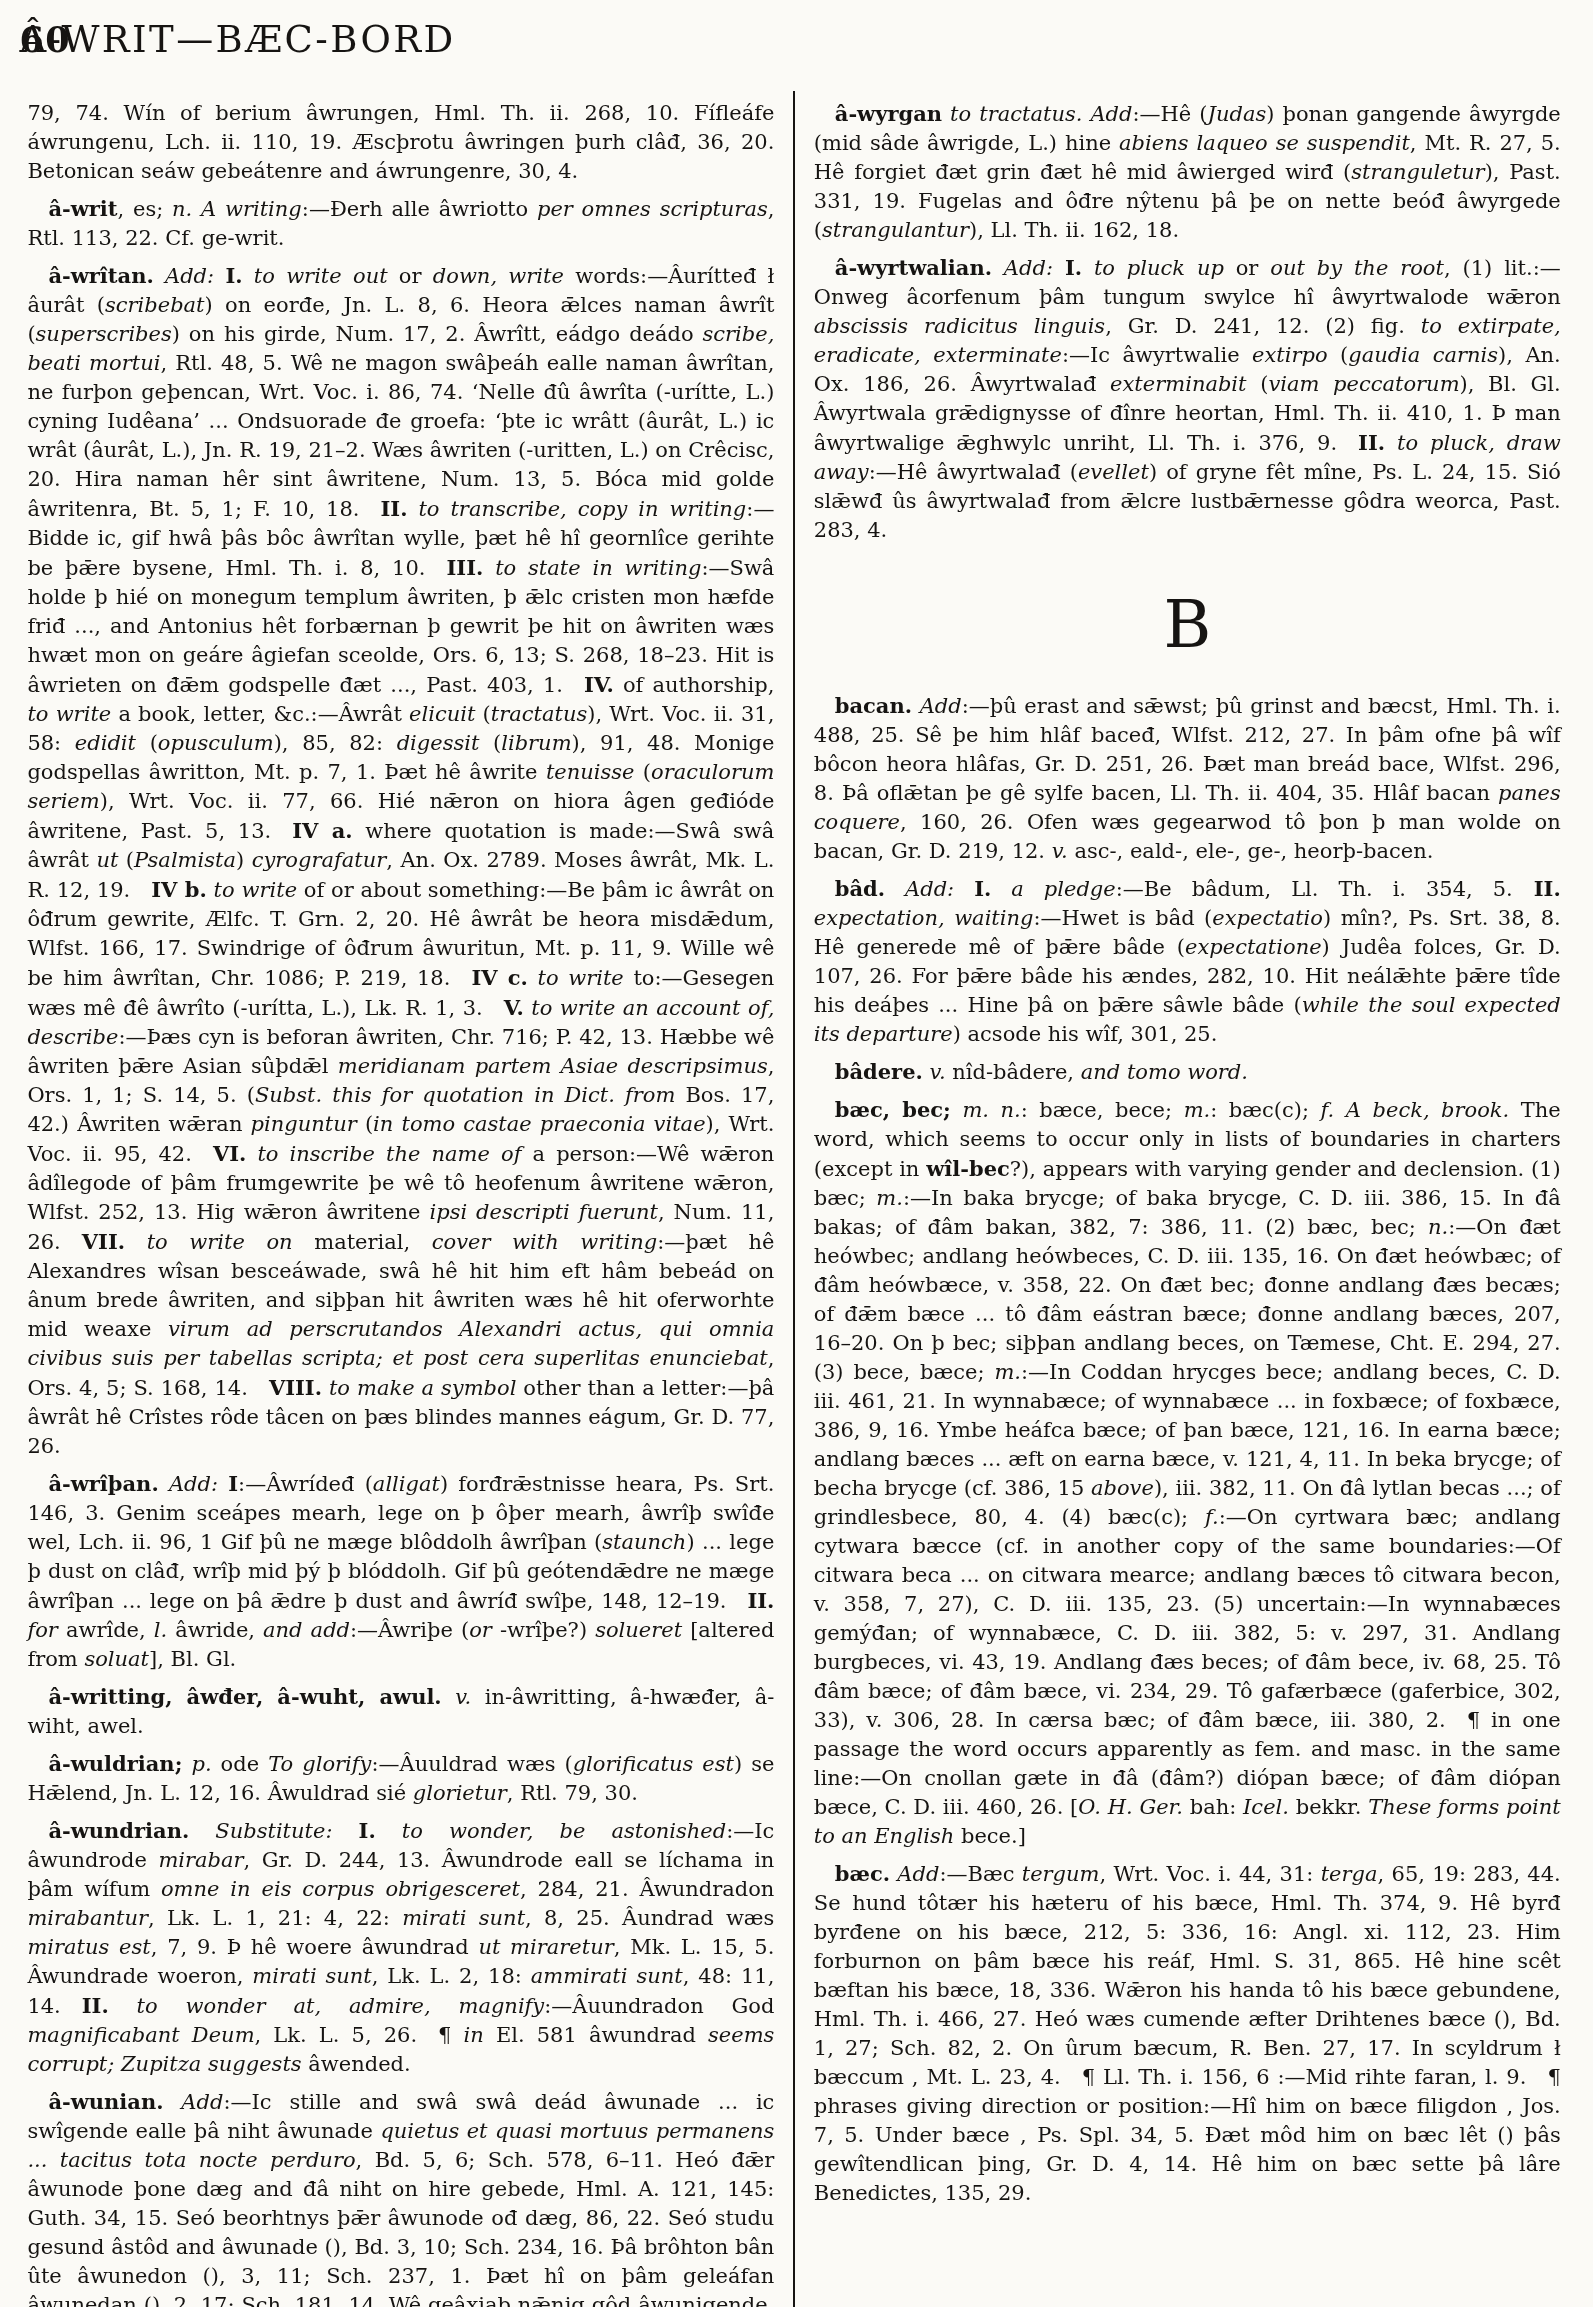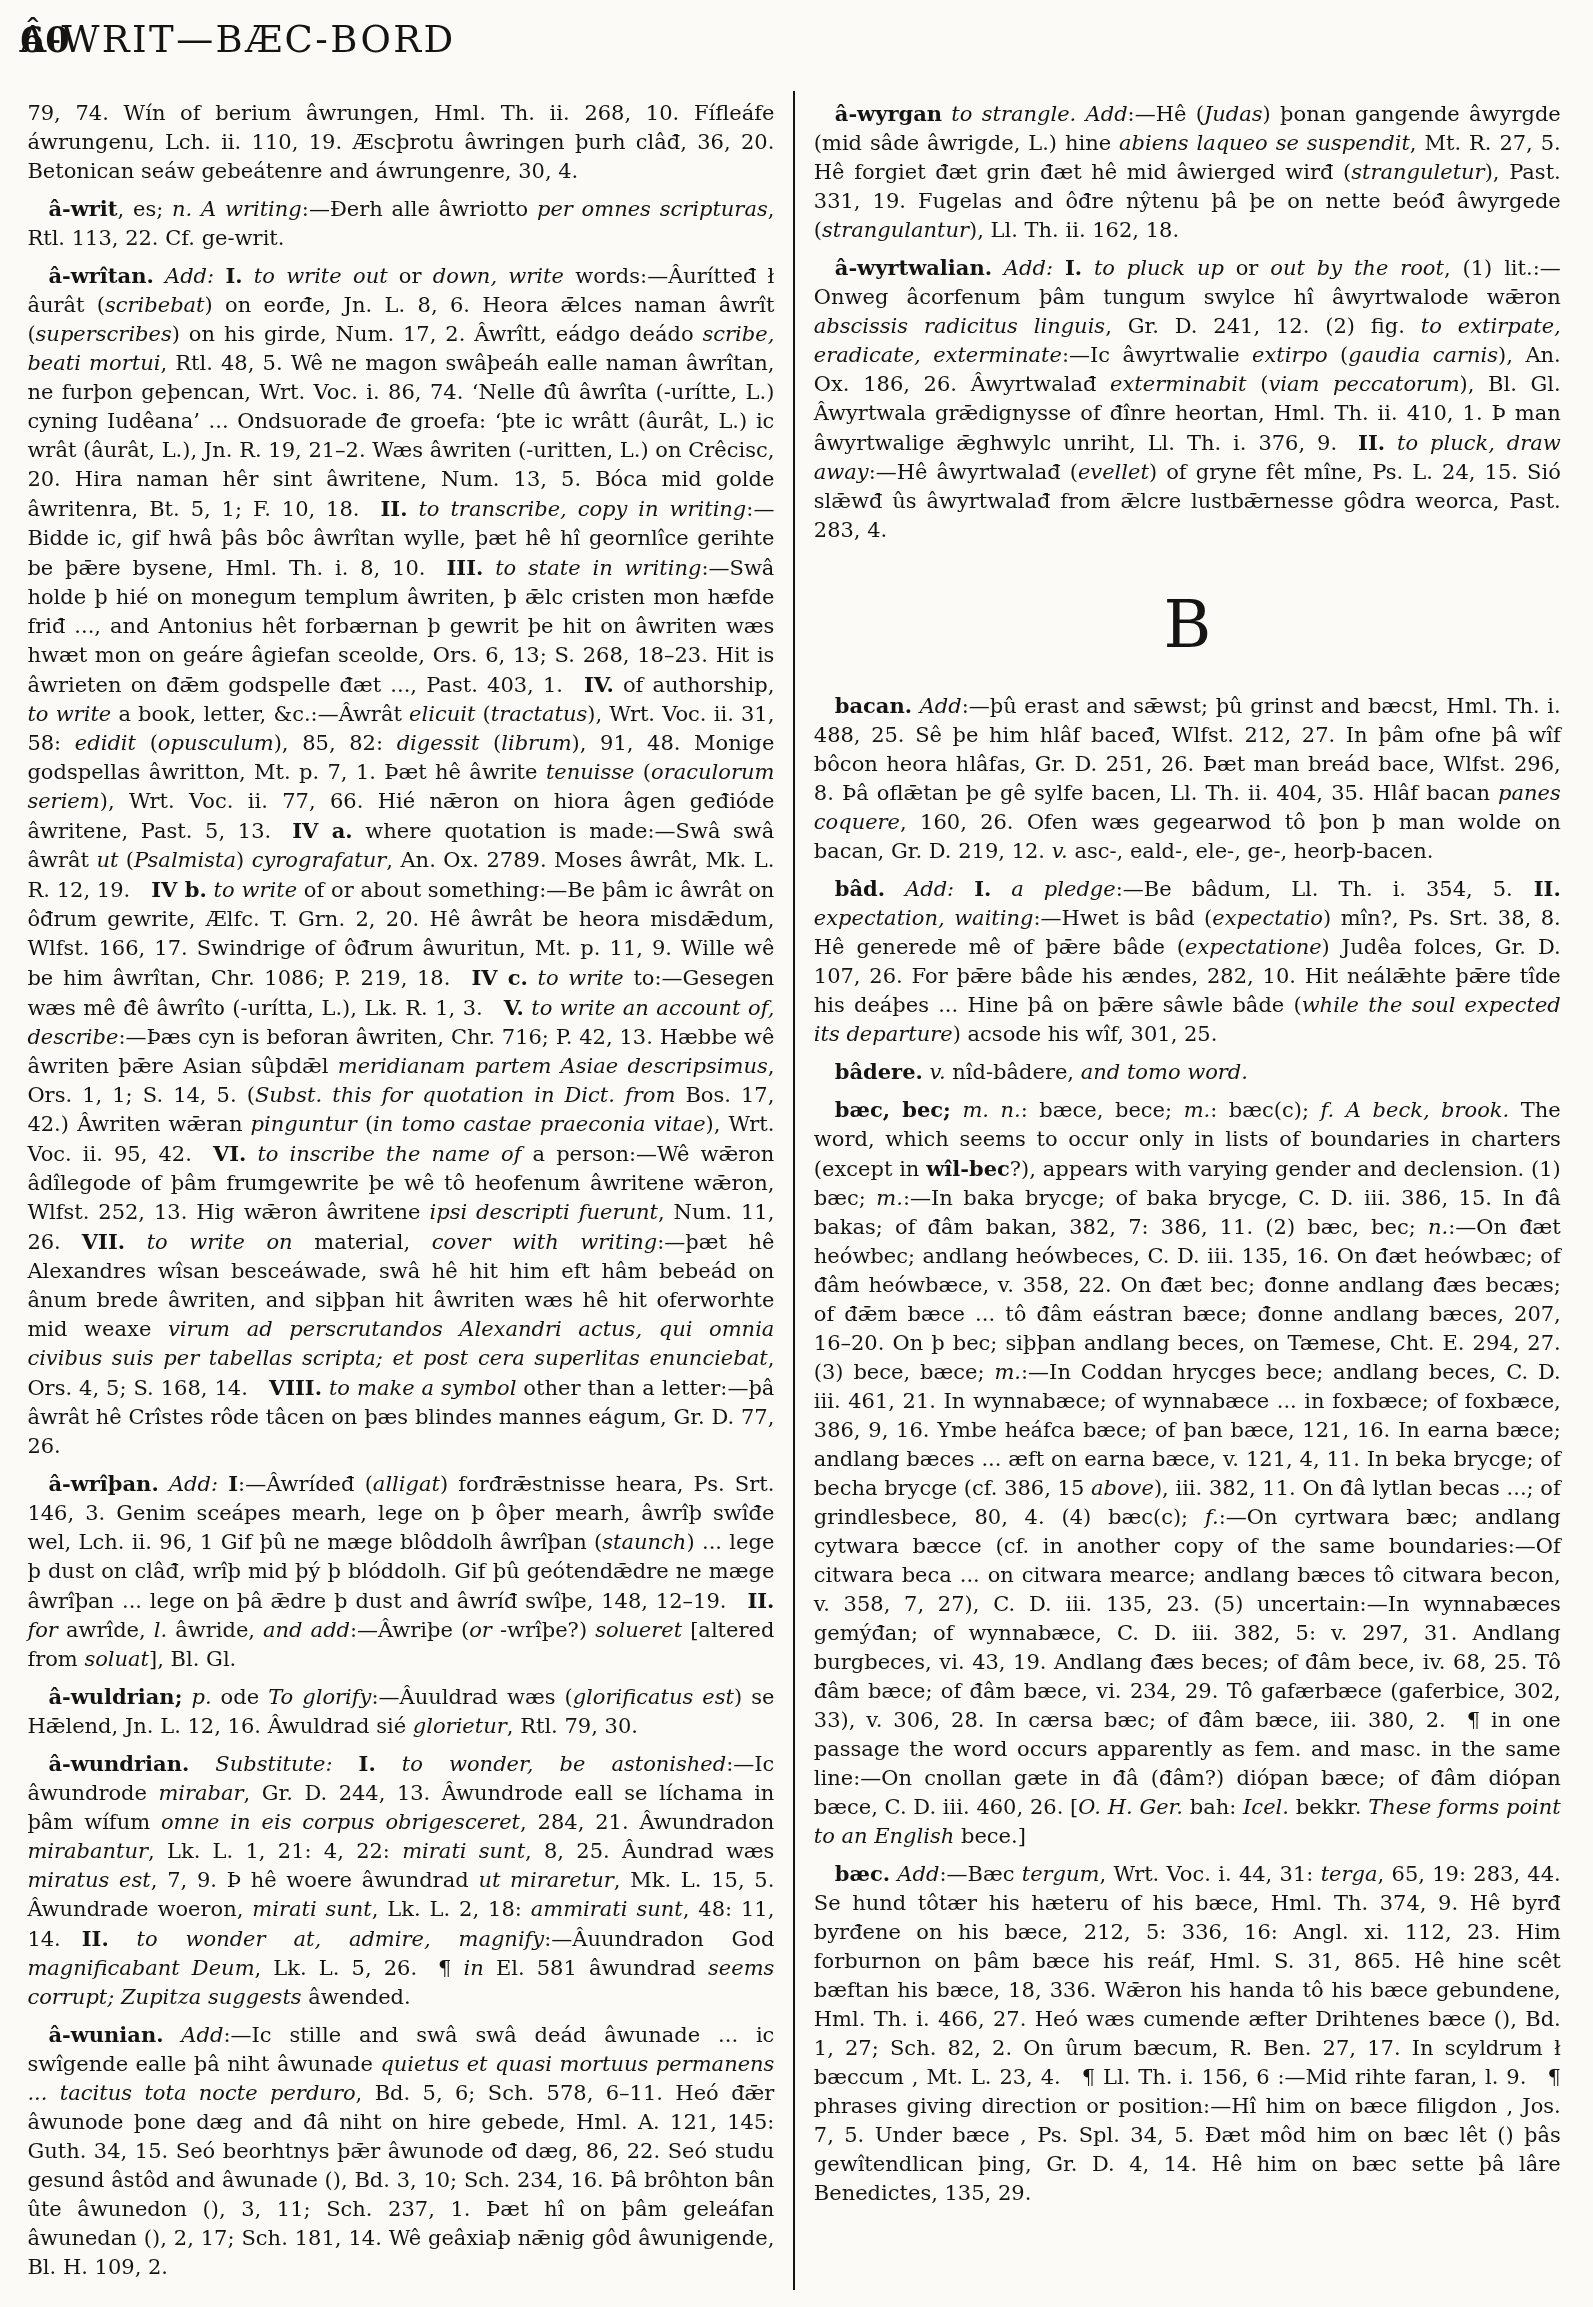--- a/index.html
+++ b/index.html
@@ -42,27 +42,28 @@
   <div class="header">
     <span class="pagenum">60</span>
     <div class="title">Â-WRIT—BÆC-BORD</div>
   </div>
   <div class="cols">
     <div class="col" id="col-left">
         <p class="para cont">79, 74. Wín of berium âwrungen, Hml. Th. ii. 268, 10. Fífleáfe áwrungenu, Lch. ii. 110, 19. Æscþrotu âwringen þurh clâđ, 36, 20. Betonican seáw gebeátenre and áwrungenre, 30, 4.</p>
         <p class="para entry"><b>â-writ</b>, es; <i>n. A writing</i>:—Ðerh alle âwriotto <i>per omnes scripturas</i>, Rtl. 113, 22. Cf. ge-writ.</p>
         <p class="para entry"><b>â-wrîtan.</b> <i>Add:</i> <b>I.</b> <i>to write out</i> or <i>down, write</i> words:—Âurítteđ ł âurât (<i>scribebat</i>) on eorđe, Jn. L. 8, 6. Heora ǣlces naman âwrît (<i>superscribes</i>) on his girde, Num. 17, 2. Âwrîtt, eádgo deádo <i>scribe, beati mortui</i>, Rtl. 48, 5. Wê ne magon swâþeáh ealle naman âwrîtan, ne furþon geþencan, Wrt. Voc. i. 86, 74. ‘Nelle đû âwrîta (-urítte, L.) cyning Iudêana’ ... Ondsuorade đe groefa: ‘þte ic wrâtt (âurât, L.) ic wrât (âurât, L.), Jn. R. 19, 21–2. Wæs âwriten (-uritten, L.) on Crêcisc, 20. Hira naman hêr sint âwritene, Num. 13, 5. Bóca mid golde âwritenra, Bt. 5, 1; F. 10, 18. <b>II.</b> <i>to transcribe, copy in writing</i>:—Bidde ic, gif hwâ þâs bôc âwrîtan wylle, þæt hê hî geornlîce gerihte be þǣre bysene, Hml. Th. i. 8, 10. <b>III.</b> <i>to state in writing</i>:—Swâ holde þ hié on monegum templum âwriten, þ ǣlc cristen mon hæfde friđ ..., and Antonius hêt forbærnan þ gewrit þe hit on âwriten wæs hwæt mon on geáre âgiefan sceolde, Ors. 6, 13; S. 268, 18–23. Hit is âwrieten on đǣm godspelle đæt ..., Past. 403, 1. <b>IV.</b> of authorship, <i>to write</i> a book, letter, &amp;c.:—Âwrât <i>elicuit</i> (<i>tractatus</i>), Wrt. Voc. ii. 31, 58: <i>edidit</i> (<i>opusculum</i>), 85, 82: <i>digessit</i> (<i>librum</i>), 91, 48. Monige godspellas âwritton, Mt. p. 7, 1. Þæt hê âwrite <i>tenuisse</i> (<i>oraculorum seriem</i>), Wrt. Voc. ii. 77, 66. Hié nǣron on hiora âgen geđióde âwritene, Past. 5, 13. <b>IV a.</b> where quotation is made:—Swâ swâ âwrât <i>ut</i> (<i>Psalmista</i>) <i>cyrografatur</i>, An. Ox. 2789. Moses âwrât, Mk. L. R. 12, 19. <b>IV b.</b> <i>to write</i> of or about something:—Be þâm ic âwrât on ôđrum gewrite, Ælfc. T. Grn. 2, 20. Hê âwrât be heora misdǣdum, Wlfst. 166, 17. Swindrige of ôđrum âwuritun, Mt. p. 11, 9. Wille wê be him âwrîtan, Chr. 1086; P. 219, 18. <b>IV c.</b> <i>to write</i> to:—Gesegen wæs mê đê âwrîto (-urítta, L.), Lk. R. 1, 3. <b>V.</b> <i>to write an account of, describe</i>:—Þæs cyn is beforan âwriten, Chr. 716; P. 42, 13. Hæbbe wê âwriten þǣre Asian sûþdǣl <i>meridianam partem Asiae descripsimus</i>, Ors. 1, 1; S. 14, 5. (<i>Subst. this for quotation in Dict. from</i> Bos. 17, 42.) Âwriten wǣran <i>pinguntur</i> (<i>in tomo castae praeconia vitae</i>), Wrt. Voc. ii. 95, 42. <b>VI.</b> <i>to inscribe the name of</i> a person:—Wê wǣron âdîlegode of þâm frumgewrite þe wê tô heofenum âwritene wǣron, Wlfst. 252, 13. Hig wǣron âwritene <i>ipsi descripti fuerunt</i>, Num. 11, 26. <b>VII.</b> <i>to write on</i> material, <i>cover with writing</i>:—þæt hê Alexandres wîsan besceáwade, swâ hê hit him eft hâm bebeád on ânum brede âwriten, and siþþan hit âwriten wæs hê hit oferworhte mid weaxe <i>virum ad perscrutandos Alexandri actus, qui omnia civibus suis per tabellas scripta; et post cera superlitas enunciebat</i>, Ors. 4, 5; S. 168, 14. <b>VIII.</b> <i>to make a symbol</i> other than a letter:—þâ âwrât hê Crîstes rôde tâcen on þæs blindes mannes eágum, Gr. D. 77, 26.</p>
         <p class="para entry"><b>â-wrîþan.</b> <i>Add:</i> <b>I</b>:—Âwrídeđ (<i>alligat</i>) forđrǣstnisse heara, Ps. Srt. 146, 3. Genim sceápes mearh, lege on þ ôþer mearh, âwrîþ swîđe wel, Lch. ii. 96, 1 Gif þû ne mæge blôddolh âwrîþan (<i>staunch</i>) ... lege þ dust on clâđ, wrîþ mid þý þ blóddolh. Gif þû geótendǣdre ne mæge âwrîþan ... lege on þâ ǣdre þ dust and âwríđ swîþe, 148, 12–19. <b>II.</b> <i>for</i> awrîde, <i>l.</i> âwride, <i>and add</i>:—Âwriþe (<i>or</i> -wrîþe?) <i>solueret</i> [altered from <i>soluat</i>], Bl. Gl.</p>
+        <p class="para entry"><b>â-writting, âwđer, â-wuht, awul.</b> <i>v.</i> in-âwritting, â-hwæđer, â-wiht, awel.</p>
         <p class="para entry"><b>â-wuldrian;</b> <i>p.</i> ode <i>To glorify</i>:—Âuuldrad wæs (<i>glorificatus est</i>) se Hǣlend, Jn. L. 12, 16. Âwuldrad sié <i>glorietur</i>, Rtl. 79, 30.</p>
         <p class="para entry"><b>â-wundrian.</b> <i>Substitute:</i> <b>I.</b> <i>to wonder, be astonished</i>:—Ic âwundrode <i>mirabar</i>, Gr. D. 244, 13. Âwundrode eall se líchama in þâm wífum <i>omne in eis corpus obrigesceret</i>, 284, 21. Âwundradon <i>mirabantur</i>, Lk. L. 1, 21: 4, 22: <i>mirati sunt</i>, 8, 25. Âundrad wæs <i>miratus est</i>, 7, 9. Þ hê woere âwundrad <i>ut miraretur</i>, Mk. L. 15, 5. Âwundrade woeron, <i>mirati sunt</i>, Lk. L. 2, 18: <i>ammirati sunt</i>, 48: 11, 14. <b>II.</b> <i>to wonder at, admire, magnify</i>:—Âuundradon God <i>magnificabant Deum</i>, Lk. L. 5, 26. ¶ <i>in</i> El. 581 âwundrad <i>seems corrupt; Zupitza suggests</i> âwended.</p>
         <p class="para entry"><b>â-wunian.</b> <i>Add</i>:—Ic stille and swâ swâ deád âwunade ... ic swîgende ealle þâ niht âwunade <i>quietus et quasi mortuus permanens ... tacitus tota nocte perduro</i>, Bd. 5, 6; Sch. 578, 6–11. Heó đǣr âwunode þone dæg and đâ niht on hire gebede, Hml. A. 121, 145: Guth. 34, 15. Seó beorhtnys þǣr âwunode ođ dæg, 86, 22. Seó studu gesund âstôd and âwunade (), Bd. 3, 10; Sch. 234, 16. Þâ brôhton bân ûte âwunedon (), 3, 11; Sch. 237, 1. Þæt hî on þâm geleáfan âwunedan (), 2, 17; Sch. 181, 14. Wê geâxiaþ nǣnig gôd âwunigende, Bl. H. 109, 2.</p>
       </div>
     <div class="divider" style="background: rgb(22, 20, 18);"></div>
     <div class="col" id="col-right">
-        <p class="para entry"><b>â-wyrgan</b> <i>to strangle.</i> <i>Add</i>:—Hê (<i>Judas</i>) þonan gangende âwyrgde (mid sâde âwrigde, L.) hine <i>abiens laqueo se suspendit</i>, Mt. R. 27, 5. Hê forgiet đæt grin đæt hê mid âwierged wirđ (<i>stranguletur</i>), Past. 331, 19. Fugelas and ôđre nŷtenu þâ þe on nette beóđ âwyrgede (<i>strangulantur</i>), Ll. Th. ii. 162, 18.</p>
+        <p class="para entry"><b>â-wyrgan</b> <i>to tractatus.</i> <i>Add</i>:—Hê (<i>Judas</i>) þonan gangende âwyrgde (mid sâde âwrigde, L.) hine <i>abiens laqueo se suspendit</i>, Mt. R. 27, 5. Hê forgiet đæt grin đæt hê mid âwierged wirđ (<i>stranguletur</i>), Past. 331, 19. Fugelas and ôđre nŷtenu þâ þe on nette beóđ âwyrgede (<i>strangulantur</i>), Ll. Th. ii. 162, 18.</p>
         <p class="para entry"><b>â-wyrtwalian.</b> <i>Add:</i> <b>I.</b> <i>to pluck up</i> or <i>out by the root</i>, (1) lit.:—Onweg âcorfenum þâm tungum swylce hî âwyrtwalode wǣron <i>abscissis radicitus linguis</i>, Gr. D. 241, 12. (2) fig. <i>to extirpate, eradicate, exterminate</i>:—Ic âwyrtwalie <i>extirpo</i> (<i>gaudia carnis</i>), An. Ox. 186, 26. Âwyrtwalađ <i>exterminabit</i> (<i>viam peccatorum</i>), Bl. Gl. Âwyrtwala grǣdignysse of đînre heortan, Hml. Th. ii. 410, 1. Þ man âwyrtwalige ǣghwylc unriht, Ll. Th. i. 376, 9. <b>II.</b> <i>to pluck, draw away</i>:—Hê âwyrtwalađ (<i>evellet</i>) of gryne fêt mîne, Ps. L. 24, 15. Sió slǣwđ ûs âwyrtwalađ from ǣlcre lustbǣrnesse gôdra weorca, Past. 283, 4.</p>
         <div class="section-letter">B</div>
         <p class="para entry"><b>bacan.</b> <i>Add</i>:—þû erast and sǣwst; þû grinst and bæcst, Hml. Th. i. 488, 25. Sê þe him hlâf baceđ, Wlfst. 212, 27. In þâm ofne þâ wîf bôcon heora hlâfas, Gr. D. 251, 26. Þæt man breád bace, Wlfst. 296, 8. Þâ oflǣtan þe gê sylfe bacen, Ll. Th. ii. 404, 35. Hlâf bacan <i>panes coquere</i>, 160, 26. Ofen wæs gegearwod tô þon þ man wolde on bacan, Gr. D. 219, 12. <i>v.</i> asc-, eald-, ele-, ge-, heorþ-bacen.</p>
         <p class="para entry"><b>bâd.</b> <i>Add:</i> <b>I.</b> <i>a pledge</i>:—Be bâdum, Ll. Th. i. 354, 5. <b>II.</b> <i>expectation, waiting</i>:—Hwet is bâd (<i>expectatio</i>) mîn?, Ps. Srt. 38, 8. Hê generede mê of þǣre bâde (<i>expectatione</i>) Judêa folces, Gr. D. 107, 26. For þǣre bâde his ændes, 282, 10. Hit neálǣhte þǣre tîde his deáþes ... Hine þâ on þǣre sâwle bâde (<i>while the soul expected its departure</i>) acsode his wîf, 301, 25.</p>
         <p class="para entry"><b>bâdere.</b> <i>v.</i> nîd-bâdere, <i>and tomo word.</i></p>
         <p class="para entry"><b>bæc, bec;</b> <i>m. n.</i>: bæce, bece; <i>m.</i>: bæc(c); <i>f. A beck, brook.</i> The word, which seems to occur only in lists of boundaries in charters (except in <b>wîl-bec</b>?), appears with varying gender and declension. (1) bæc; <i>m.</i>:—In baka brycge; of baka brycge, C. D. iii. 386, 15. In đâ bakas; of đâm bakan, 382, 7: 386, 11. (2) bæc, bec; <i>n.</i>:—On đæt heówbec; andlang heówbeces, C. D. iii. 135, 16. On đæt heówbæc; of đâm heówbæce, v. 358, 22. On đæt bec; đonne andlang đæs becæs; of đǣm bæce ... tô đâm eástran bæce; đonne andlang bæces, 207, 16–20. On þ bec; siþþan andlang beces, on Tæmese, Cht. E. 294, 27. (3) bece, bæce; <i>m.</i>:—In Coddan hrycges bece; andlang beces, C. D. iii. 461, 21. In wynnabæce; of wynnabæce ... in foxbæce; of foxbæce, 386, 9, 16. Ymbe heáfca bæce; of þan bæce, 121, 16. In earna bæce; andlang bæces ... æft on earna bæce, v. 121, 4, 11. In beka brycge; of becha brycge (cf. 386, 15 <i>above</i>), iii. 382, 11. On đâ lytlan becas ...; of grindlesbece, 80, 4. (4) bæc(c); <i>f.</i>:—On cyrtwara bæc; andlang cytwara bæcce (cf. in another copy of the same boundaries:—Of citwara beca ... on citwara mearce; andlang bæces tô citwara becon, v. 358, 7, 27), C. D. iii. 135, 23. (5) uncertain:—In wynnabæces gemýđan; of wynnabæce, C. D. iii. 382, 5: v. 297, 31. Andlang burgbeces, vi. 43, 19. Andlang đæs beces; of đâm bece, iv. 68, 25. Tô đâm bæce; of đâm bæce, vi. 234, 29. Tô gafærbæce (gaferbice, 302, 33), v. 306, 28. In cærsa bæc; of đâm bæce, iii. 380, 2. ¶ in one passage the word occurs apparently as fem. and masc. in the same line:—On cnollan gæte in đâ (đâm?) diópan bæce; of đâm diópan bæce, C. D. iii. 460, 26. [<i>O. H. Ger.</i> bah: <i>Icel.</i> bekkr. <i>These forms point to an English</i> bece.]</p>
         <p class="para entry"><b>bæc.</b> <i>Add</i>:—Bæc <i>tergum</i>, Wrt. Voc. i. 44, 31: <i>terga</i>, 65, 19: 283, 44. Se hund tôtær his hæteru of his bæce, Hml. Th. 374, 9. Hê byrđ byrđene on his bæce, 212, 5: 336, 16: Angl. xi. 112, 23. Him forburnon on þâm bæce his reáf, Hml. S. 31, 865. Hê hine scêt bæftan his bæce, 18, 336. Wǣron his handa tô his bæce gebundene, Hml. Th. i. 466, 27. Heó wæs cumende æfter Drihtenes bæce (), Bd. 1, 27; Sch. 82, 2. On ûrum bæcum, R. Ben. 27, 17. In scyldrum ł bæccum , Mt. L. 23, 4. ¶  Ll. Th. i. 156, 6 :—Mid rihte faran, l. 9. ¶ phrases giving direction or position:—Hî him on bæce filigdon , Jos. 7, 5. Under bæce , Ps. Spl. 34, 5. Ðæt môd him on bæc lêt () þâs gewîtendlican þing, Gr. D. 4, 14. Hê him on bæc sette þâ lâre Benedictes, 135, 29.</p>
       </div>
   </div>
 </div>

